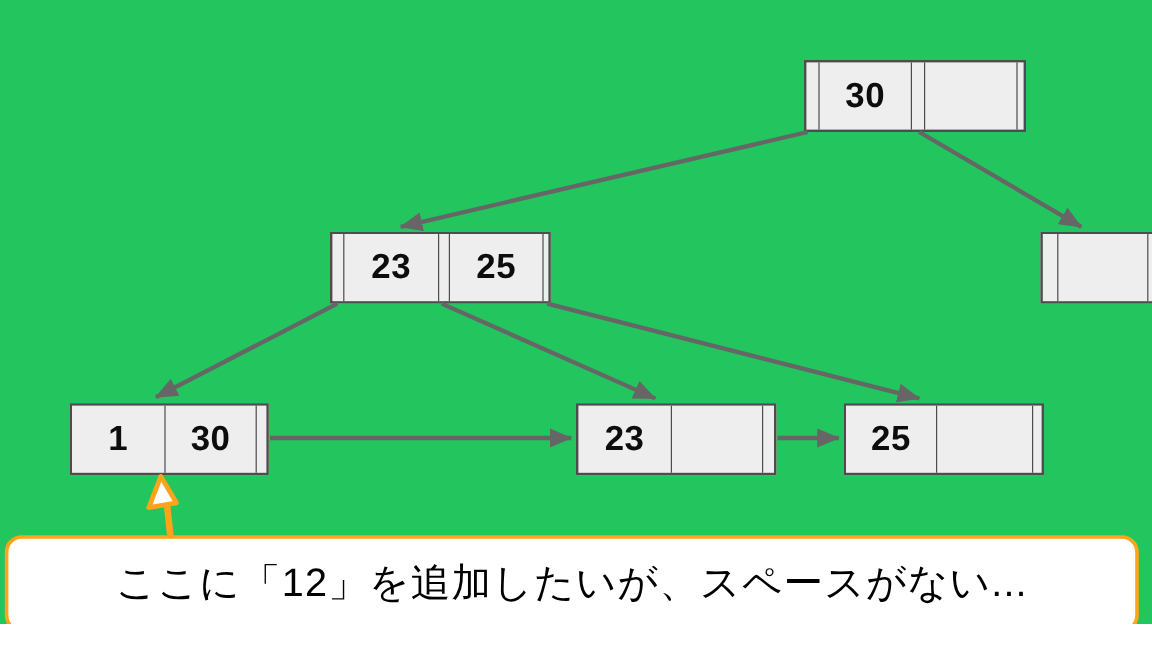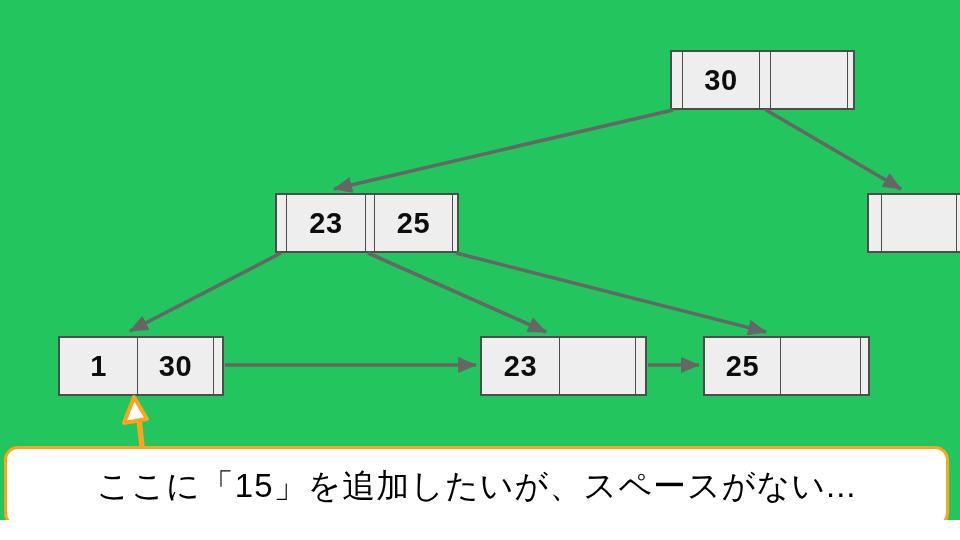--- a/index.html
+++ b/index.html
@@ -131,21 +131,21 @@
     <div class="cell" style="width:75px;">
       <span class="key">25</span>
     </div>
     <div class="cell" style="width:80px;">
       <span class="key"></span>
     </div>
     <div class="cell" style="width:12px;"></div>
   </div>
 
   <div class="callout">
-    <span class="callout-text">ここに「15」を追加したいが、スペースがない...</span>
+    <span class="callout-text">ここに「12」を追加したいが、スペースがない...</span>
   </div>
 
   <svg class="arrow-layer" viewBox="0 0 960 540">
     <defs>
       <marker id="ah" markerUnits="userSpaceOnUse" markerWidth="22" markerHeight="17" refX="18" refY="8" orient="auto">
         <path d="M0,0 L19,8 L0,16 Z" fill="#666666"></path>
       </marker>
     </defs>
 
     <line x1="673" y1="110" x2="334" y2="189" stroke="#666666" stroke-width="3.6" marker-end="url(#ah)"></line>

